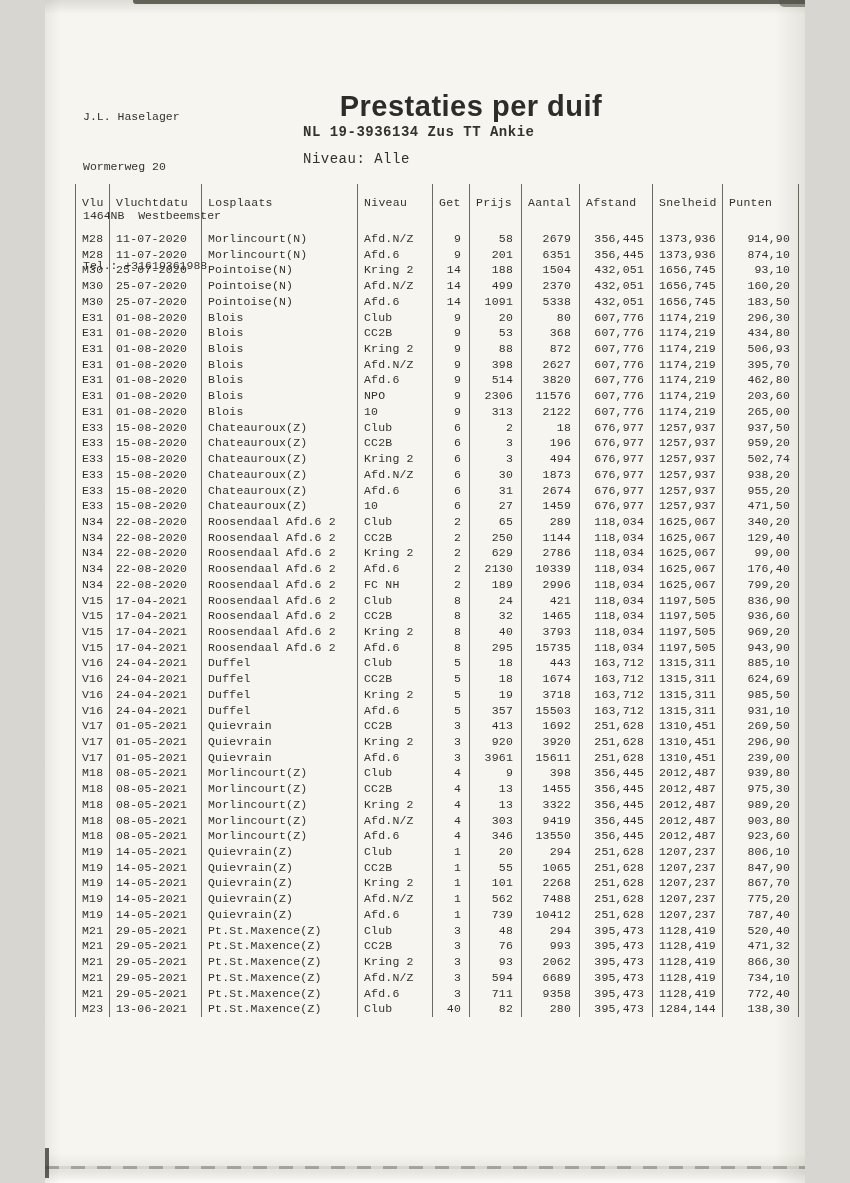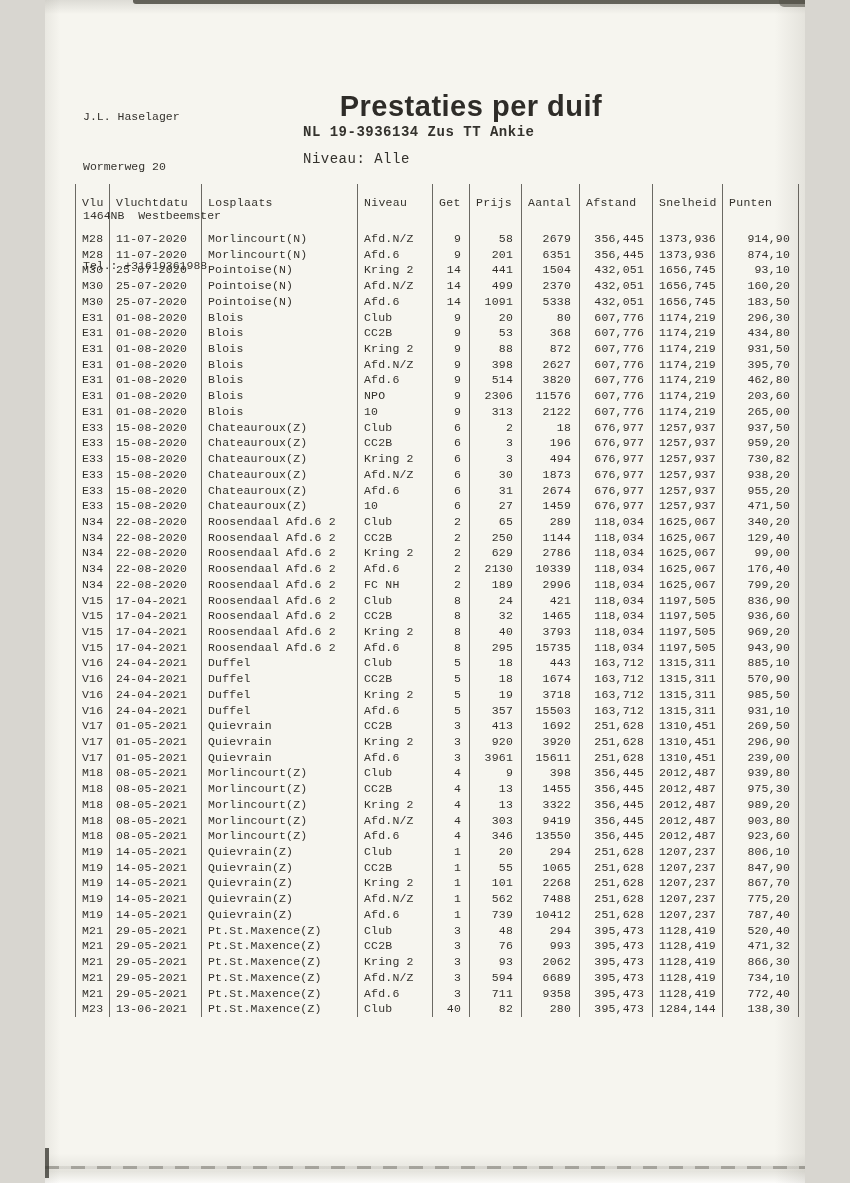--- a/index.html
+++ b/index.html
@@ -132,21 +132,21 @@
           <td class="num">1373,936</td>
           <td class="num">874,10</td>
           <td></td>
         </tr>
         <tr>
           <td>M30</td>
           <td>25-07-2020</td>
           <td>Pointoise(N)</td>
           <td>Kring 2</td>
           <td class="num">14</td>
-          <td class="num">441</td>
+          <td class="num">188</td>
           <td class="num">1504</td>
           <td class="num">432,051</td>
           <td class="num">1656,745</td>
           <td class="num">93,10</td>
           <td></td>
         </tr>
         <tr>
           <td>M30</td>
           <td>25-07-2020</td>
           <td>Pointoise(N)</td>
@@ -201,21 +201,21 @@
         <tr>
           <td>E31</td>
           <td>01-08-2020</td>
           <td>Blois</td>
           <td>Kring 2</td>
           <td class="num">9</td>
           <td class="num">88</td>
           <td class="num">872</td>
           <td class="num">607,776</td>
           <td class="num">1174,219</td>
-          <td class="num">931,50</td>
+          <td class="num">506,93</td>
           <td></td>
         </tr>
         <tr>
           <td>E31</td>
           <td>01-08-2020</td>
           <td>Blois</td>
           <td>Afd.N/Z</td>
           <td class="num">9</td>
           <td class="num">398</td>
           <td class="num">2627</td>
@@ -292,21 +292,21 @@
         <tr>
           <td>E33</td>
           <td>15-08-2020</td>
           <td>Chateauroux(Z)</td>
           <td>Kring 2</td>
           <td class="num">6</td>
           <td class="num">3</td>
           <td class="num">494</td>
           <td class="num">676,977</td>
           <td class="num">1257,937</td>
-          <td class="num">730,82</td>
+          <td class="num">502,74</td>
           <td></td>
         </tr>
         <tr>
           <td>E33</td>
           <td>15-08-2020</td>
           <td>Chateauroux(Z)</td>
           <td>Afd.N/Z</td>
           <td class="num">6</td>
           <td class="num">30</td>
           <td class="num">1873</td>
@@ -474,21 +474,21 @@
         <tr>
           <td>V16</td>
           <td>24-04-2021</td>
           <td>Duffel</td>
           <td>CC2B</td>
           <td class="num">5</td>
           <td class="num">18</td>
           <td class="num">1674</td>
           <td class="num">163,712</td>
           <td class="num">1315,311</td>
-          <td class="num">570,90</td>
+          <td class="num">624,69</td>
           <td></td>
         </tr>
         <tr>
           <td>V16</td>
           <td>24-04-2021</td>
           <td>Duffel</td>
           <td>Kring 2</td>
           <td class="num">5</td>
           <td class="num">19</td>
           <td class="num">3718</td>

